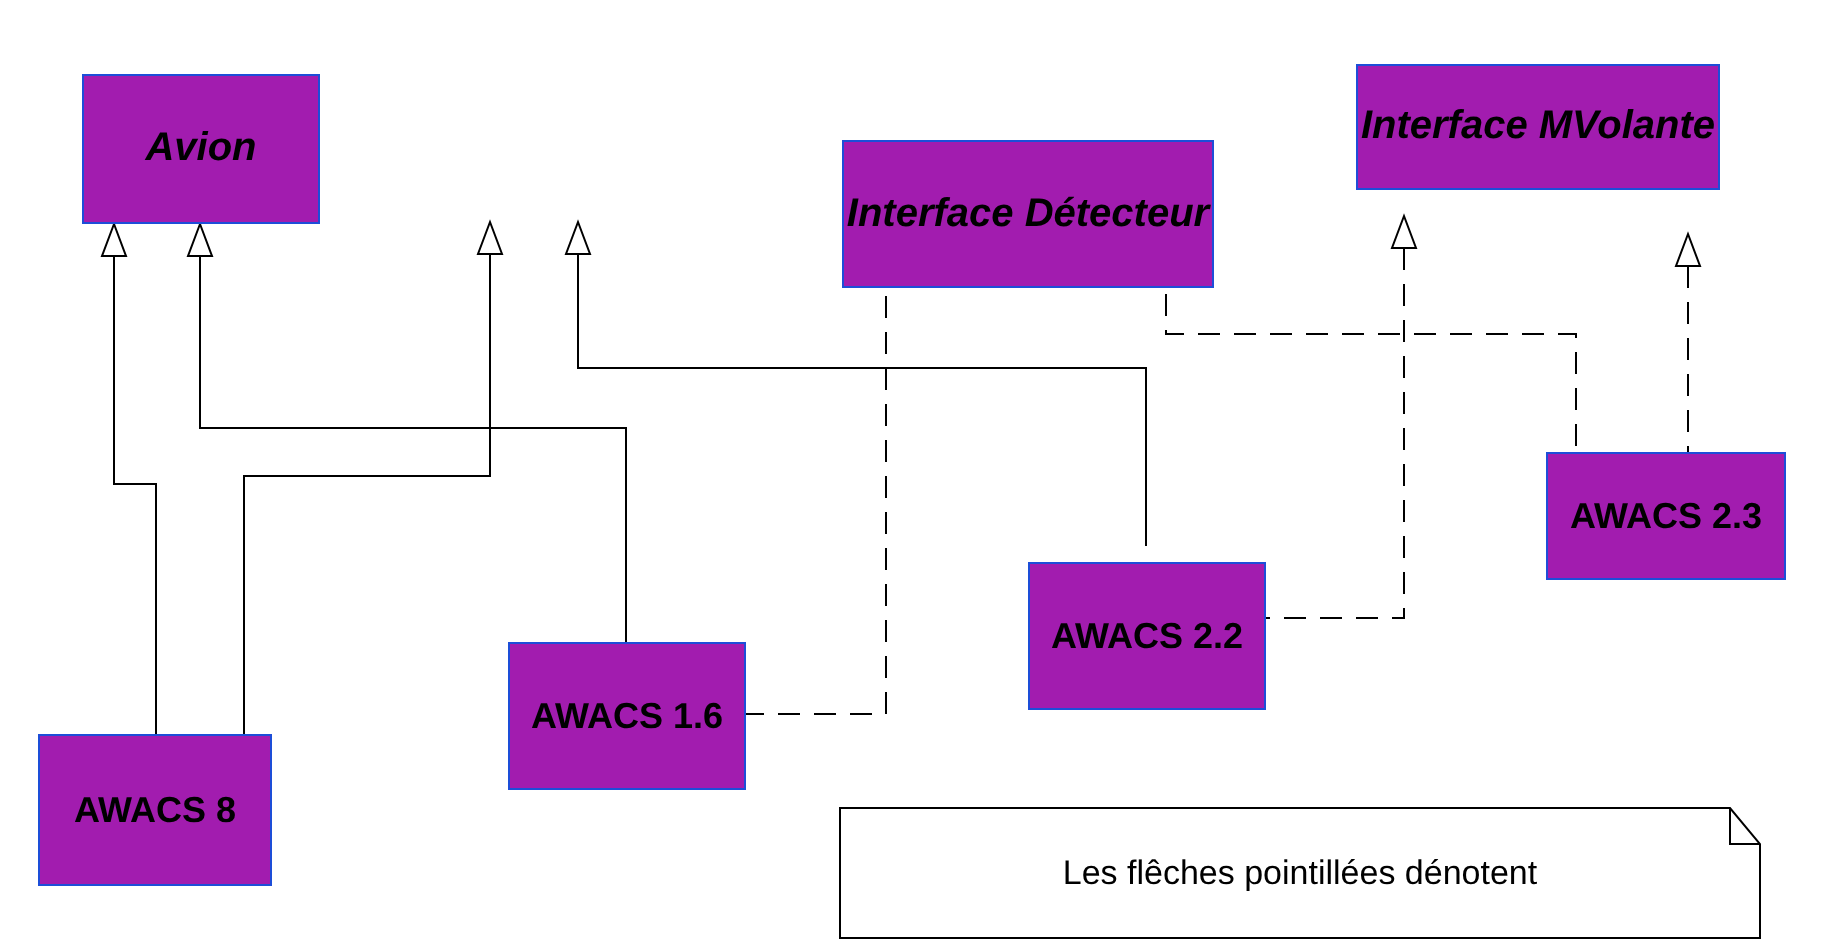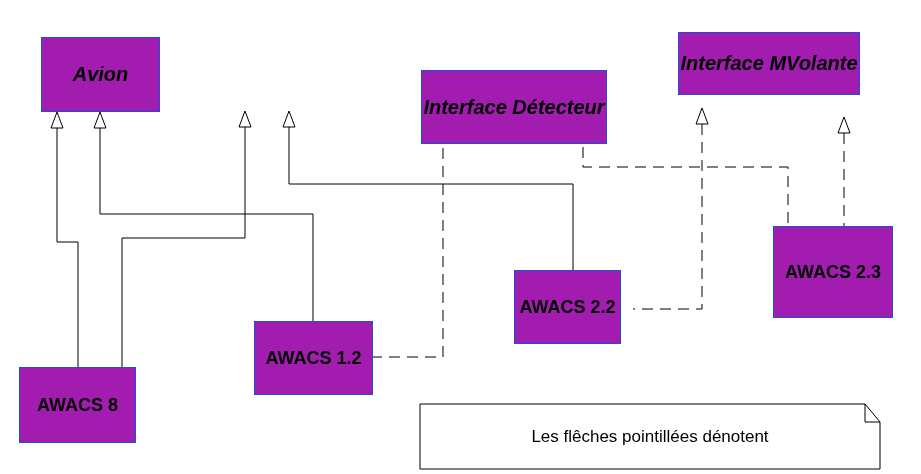--- a/index.html
+++ b/index.html
@@ -78,26 +78,26 @@
     <span>Interface Détecteur</span>
   </div>
   <div class="clsbox iface-title" style="left:678px; top:32px; width:182px; height:63px;">
     <span>Interface MVolante</span>
   </div>
 
   <div class="clsbox impl-title" style="left:19px; top:367px; width:117px; height:76px;">
     <span>AWACS 8</span>
   </div>
   <div class="clsbox impl-title" style="left:254px; top:321px; width:119px; height:74px;">
-    <span>AWACS 1.2</span>
+    <span>AWACS 1.6</span>
   </div>
-  <div class="clsbox impl-title" style="left:514px; top:270px; width:107px; height:74px;">
+  <div class="clsbox impl-title" style="left:514px; top:281px; width:119px; height:74px;">
     <span>AWACS 2.2</span>
   </div>
-  <div class="clsbox impl-title" style="left:773px; top:226px; width:120px; height:92px;align-items:center;">
+  <div class="clsbox impl-title" style="left:773px; top:226px; width:120px; height:64px;align-items:center;">
     <span>AWACS 2.3</span>
   </div>
 
   <div class="note-text">
     <div>Les flêches pointillées dénotent</div>
   </div>
 
 </div>
 
 </body></html>

